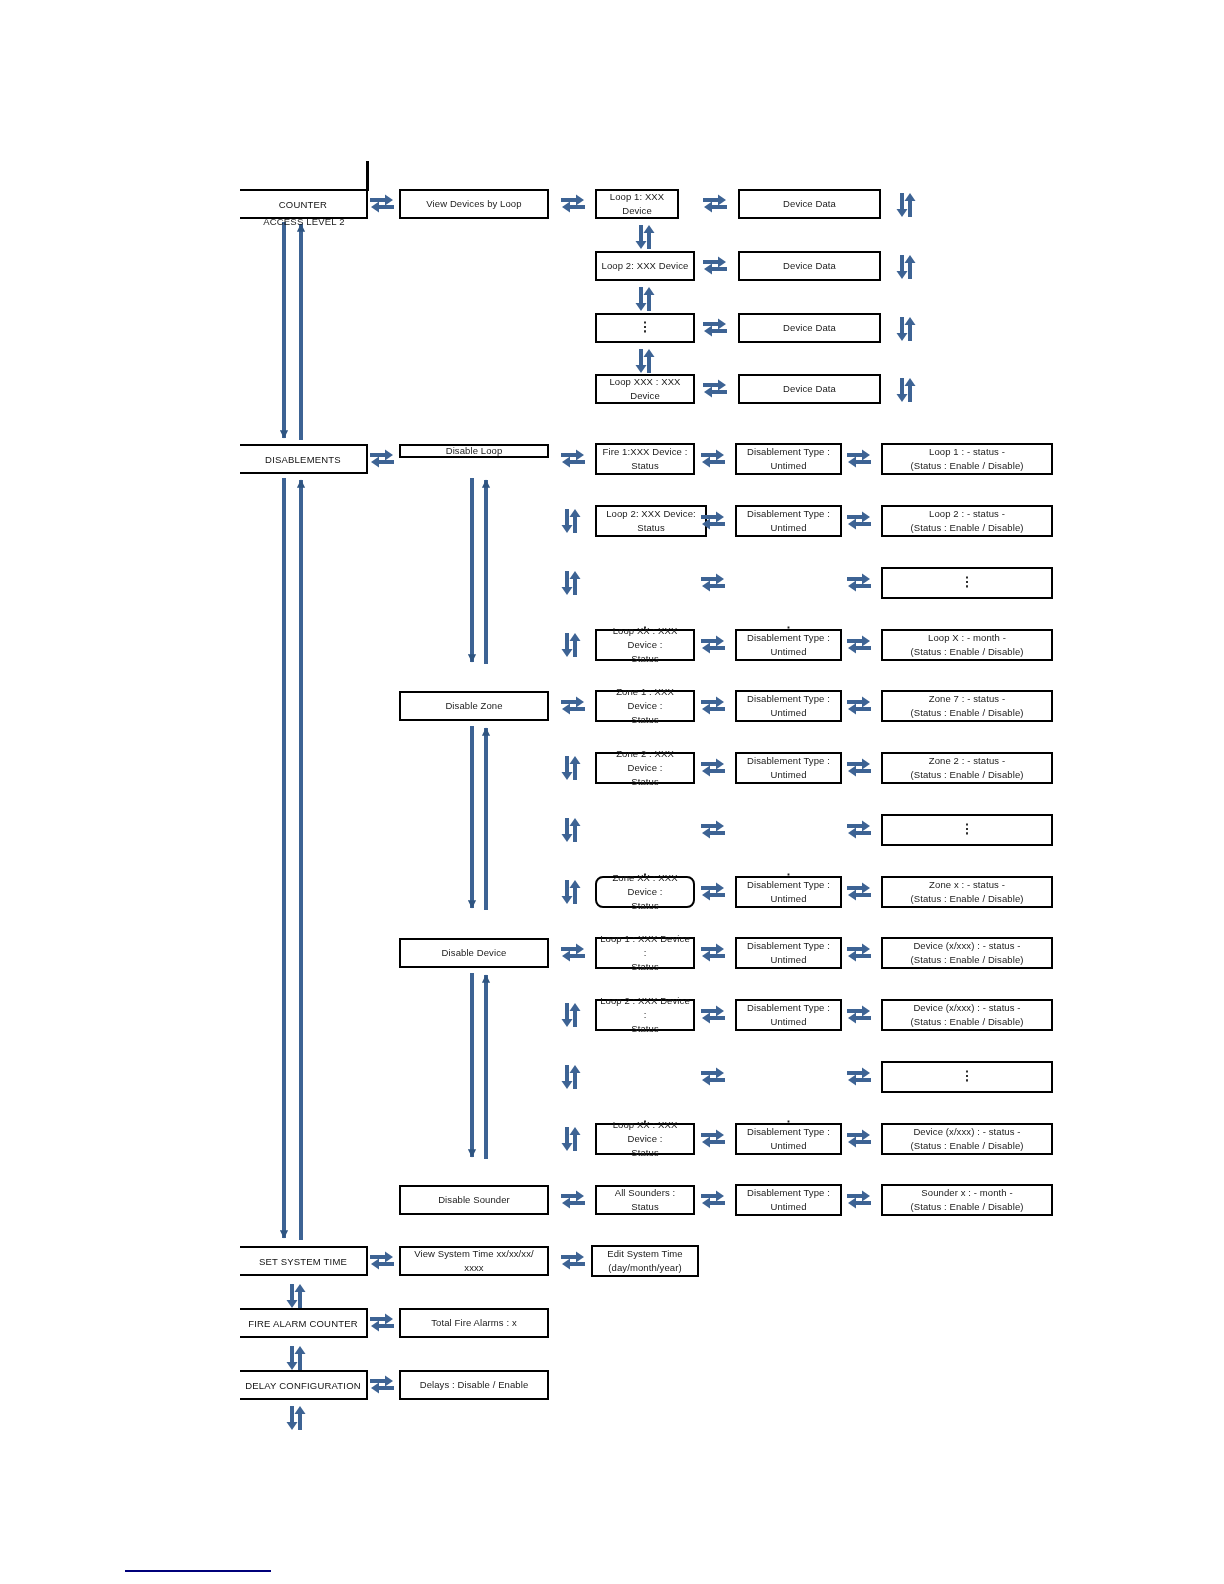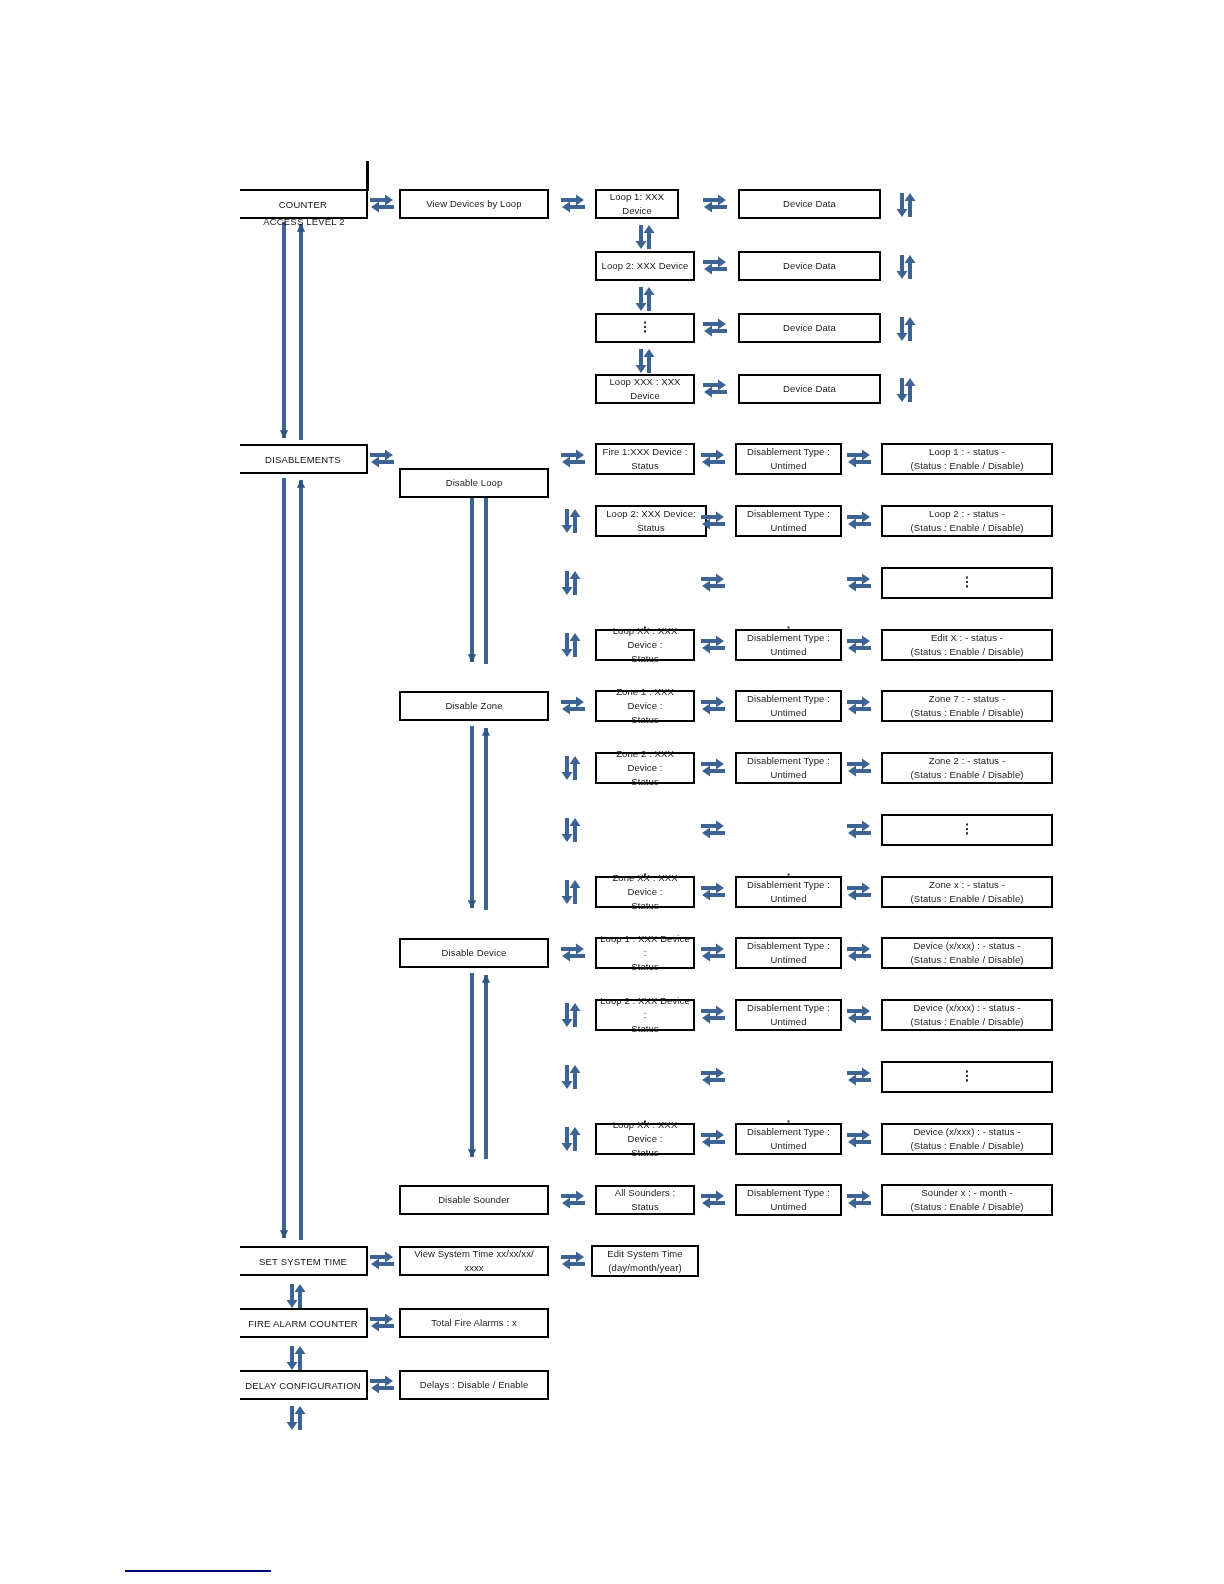--- a/index.html
+++ b/index.html
@@ -181,21 +181,21 @@
     <span>Device Data</span>
   </div>
 
   <div class="box" style="left:595px;top:374px;width:100px;height:30px;">
     <span>Loop XXX : XXX Device</span>
   </div>
   <div class="box" style="left:738px;top:374px;width:143px;height:30px;">
     <span>Device Data</span>
   </div>
 
-  <div class="box" style="left:399px;top:468px;width:150px;height:30px;">
+  <div class="box" style="left:399px;top:444px;width:150px;height:14px;">
     <span>Disable Loop</span>
   </div>
 
   <div class="box two-line" style="left:595px;top:443px;width:100px;height:32px;">
     <span>
       <span>Fire 1:XXX Device :</span>
       <span>Status</span>
     </span>
   </div>
   <div class="box two-line" style="left:735px;top:443px;width:107px;height:32px;">
@@ -243,21 +243,21 @@
     </span>
   </div>
   <div class="box two-line" style="left:735px;top:629px;width:107px;height:32px;">
     <span>
       <span>Disablement Type :</span>
       <span>Untimed</span>
     </span>
   </div>
   <div class="box two-line" style="left:881px;top:629px;width:172px;height:32px;">
     <span>
-      <span>Edit X : - status -</span>
+      <span>Loop X : - month -</span>
       <span>(Status : Enable / Disable)</span>
     </span>
   </div>
 
   <div class="box" style="left:399px;top:691px;width:150px;height:30px;">
     <span>Disable Zone</span>
   </div>
 
   <div class="box two-line" style="left:595px;top:690px;width:100px;height:32px;">
     <span>
@@ -296,21 +296,21 @@
       <span>(Status : Enable / Disable)</span>
     </span>
   </div>
 
   <div class="lvl-head dots" style="left:595px;top:814px;width:100px;height:32px;font-size:13px;font-weight:700;">⋮</div>
   <div class="lvl-head dots" style="left:735px;top:814px;width:107px;height:32px;font-size:13px;font-weight:700;">⋮</div>
   <div class="box dots" style="left:881px;top:814px;width:172px;height:32px;">
     <span>⋮</span>
   </div>
 
-  <div class="box two-line" style="left:595px;top:876px;width:100px;height:32px;">
+  <div class="box two-line" style="left:595px;top:876px;width:100px;height:32px;border-radius:8px;">
     <span>
       <span>Zone XX : XXX Device :</span>
       <span>Status</span>
     </span>
   </div>
   <div class="box two-line" style="left:735px;top:876px;width:107px;height:32px;">
     <span>
       <span>Disablement Type :</span>
       <span>Untimed</span>
     </span>

